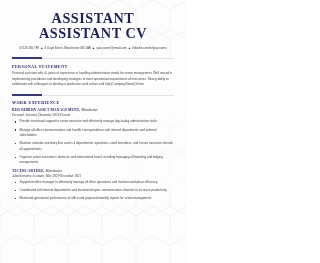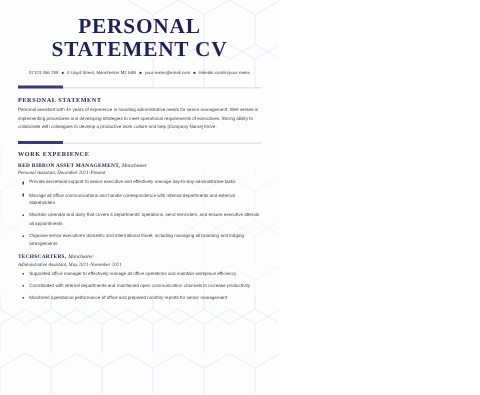--- a/index.html
+++ b/index.html
@@ -164,21 +164,21 @@
       </pattern>
     </defs>
     <rect x="86" y="-12" width="120" height="70" fill="url(#hexpat)"></rect>
     <rect x="-20" y="196" width="226" height="90" fill="url(#hexpat)"></rect>
     <rect x="-10" y="96" width="58" height="66" fill="url(#hexpat)" opacity="0.45"></rect>
     <rect x="122" y="112" width="76" height="96" fill="url(#hexpat)" opacity="0.5"></rect>
   </svg>
 
   <div id="content">
 
-    <h1 class="cv-title">PERSONAL STATEMENT CV</h1>
+    <h1 class="cv-title">ASSISTANT ASSISTANT CV</h1>
 
     <div class="contact">
       <span>07123 456 789</span>
       <span class="sep">■</span>
       <span>4 Lloyd Street, Manchester M2 5AB</span>
       <span class="sep">■</span>
       <span class="lnk">your-name@email.com</span>
       <span class="sep">■</span>
       <span class="lnk">linkedin.com/in/your-name</span>
     </div>

